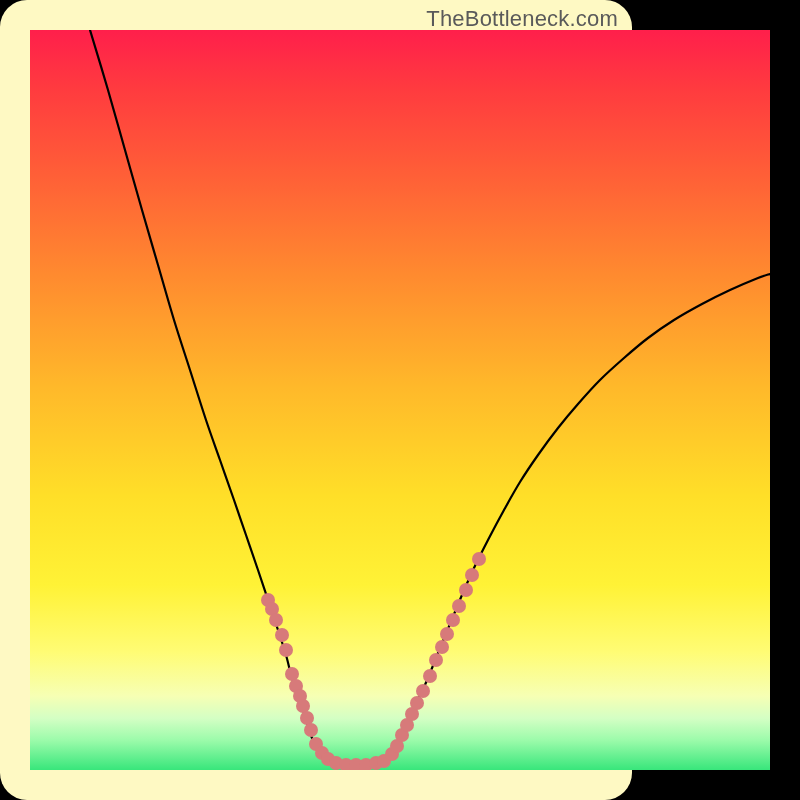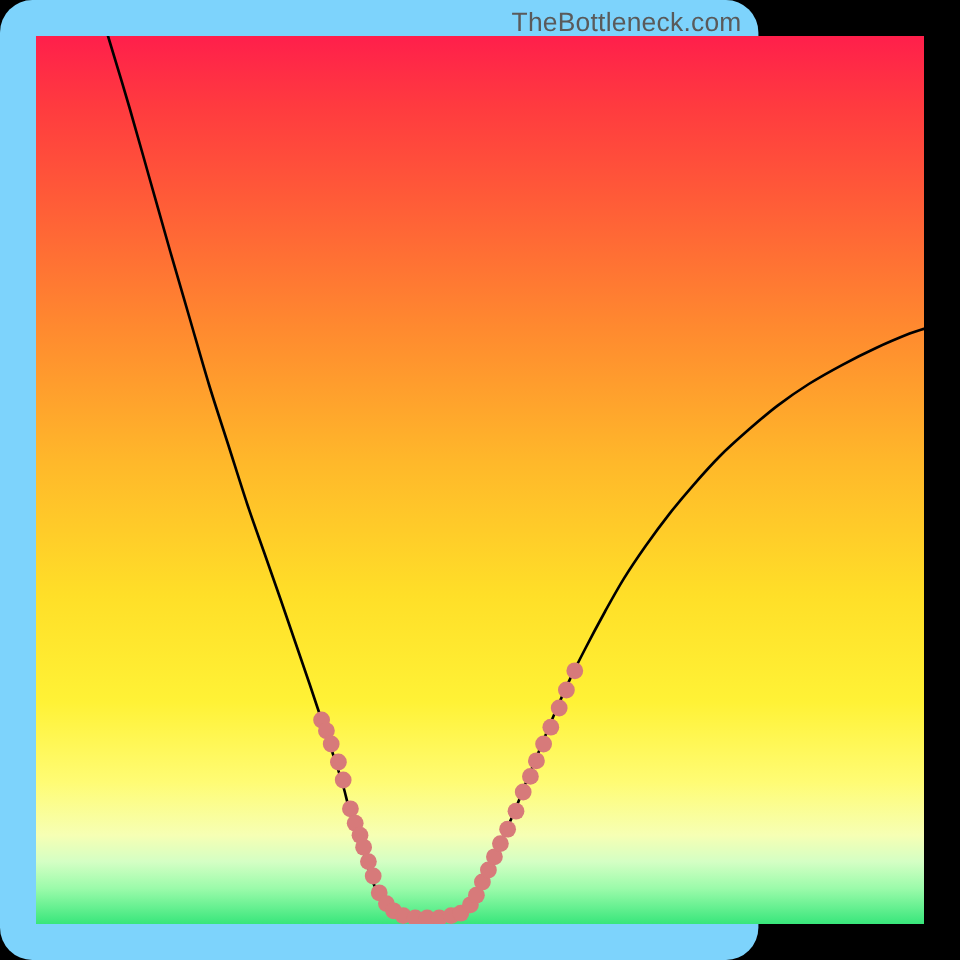--- a/index.html
+++ b/index.html
@@ -8,21 +8,21 @@
     width: 800px;
     height: 800px;
     background: #000;
     overflow: hidden;
     font-family: Arial, Helvetica, sans-serif;
   }
   .stage {
     position: relative;
     width: 632px;
     height: 800px;
-    background: #7dd3fc;
+    background: #fef9c3;
     border-radius: 27px;
   }
   .watermark {
     position: absolute;
     top: 6px;
     right: 14px;
     color: #5a5a5a;
     font-size: 22px;
     font-weight: 500;
     letter-spacing: 0.2px;

